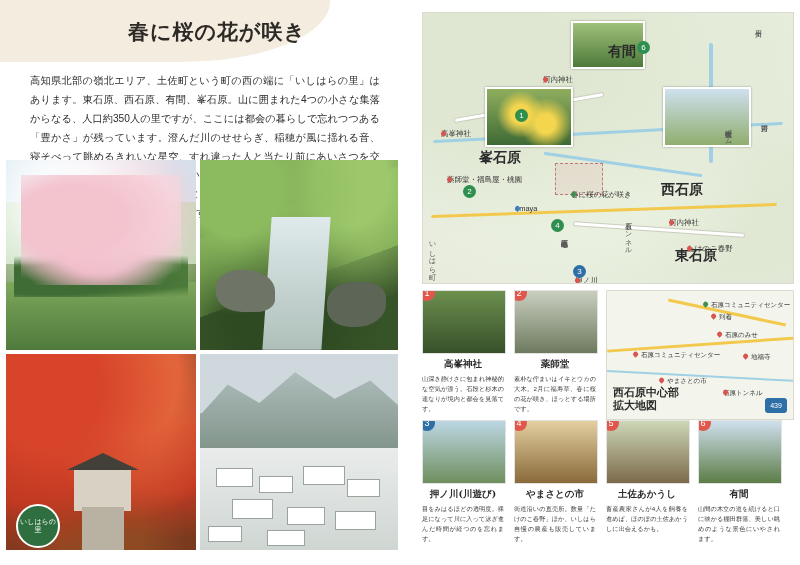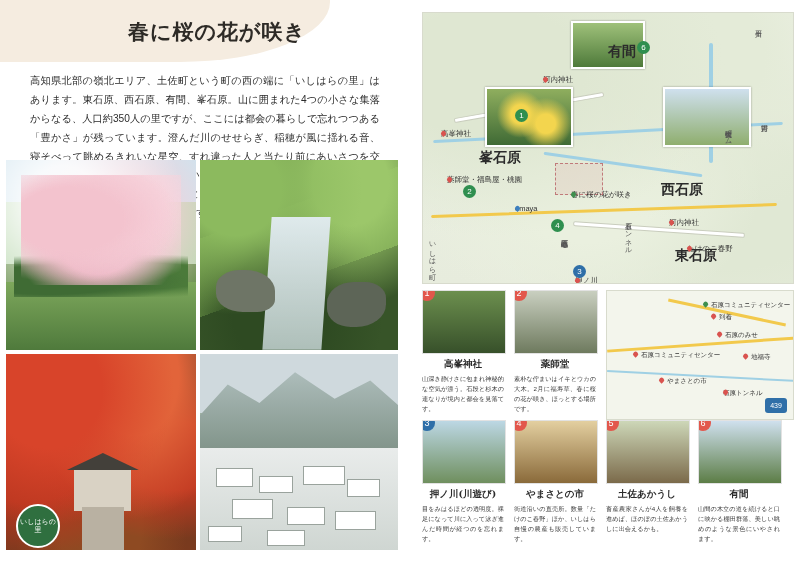--- a/index.html
+++ b/index.html
@@ -296,20 +296,22 @@
       <div class="rv" style="left:0;top:84px;width:190px;transform:rotate(3deg);background:#9fd0e4"></div>
 
       <div class="lbl g" style="left:96px;top:10px">石原コミュニティセンター</div>
       <div class="lbl" style="left:104px;top:22px">到着</div>
       <div class="lbl" style="left:110px;top:40px">石原のみせ</div>
       <div class="lbl" style="left:136px;top:62px">地福寺</div>
       <div class="lbl" style="left:26px;top:60px">石原コミュニティセンター</div>
       <div class="lbl" style="left:52px;top:86px">やまさとの市</div>
       <div class="lbl" style="left:116px;top:98px;padding-left:0">石原トンネル</div>
 
+      <div class="inset-title" style="white-space:pre-line">西石原中心部
+拡大地図</div>
       <div class="shield">439</div>
     </div>
 
     <div class="card" style="left:16px;top:290px">
       <div class="pic sc1">
         <div class="num">1</div>
       </div>
       <div class="cap">高峯神社</div>
       <div class="desc">山深き静けさに包まれ神秘的な空気が漂う。石段と杉木の連なりが境内と都会を見落てす。</div>
     </div>

